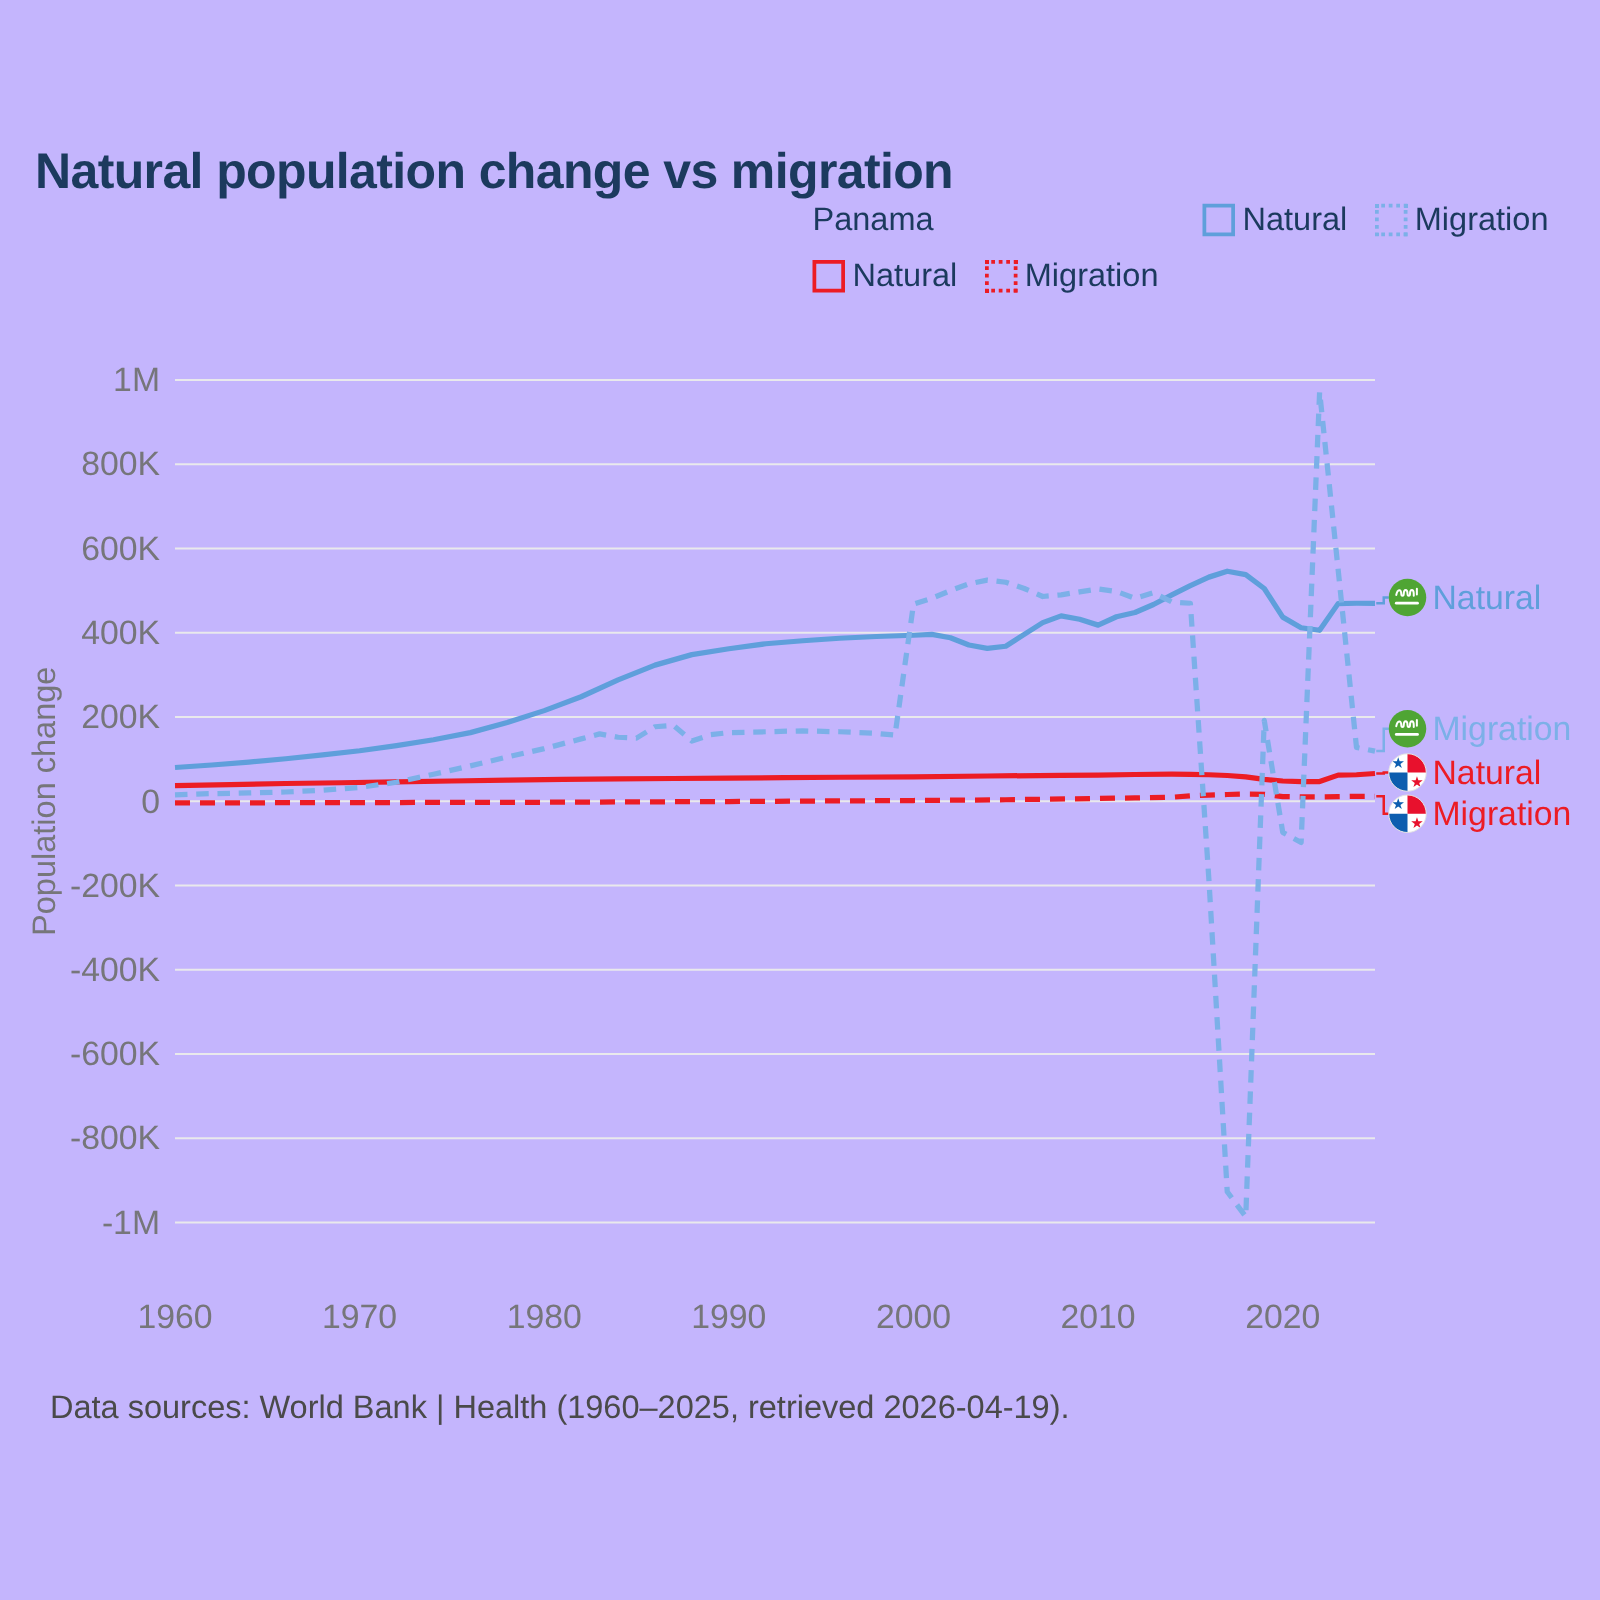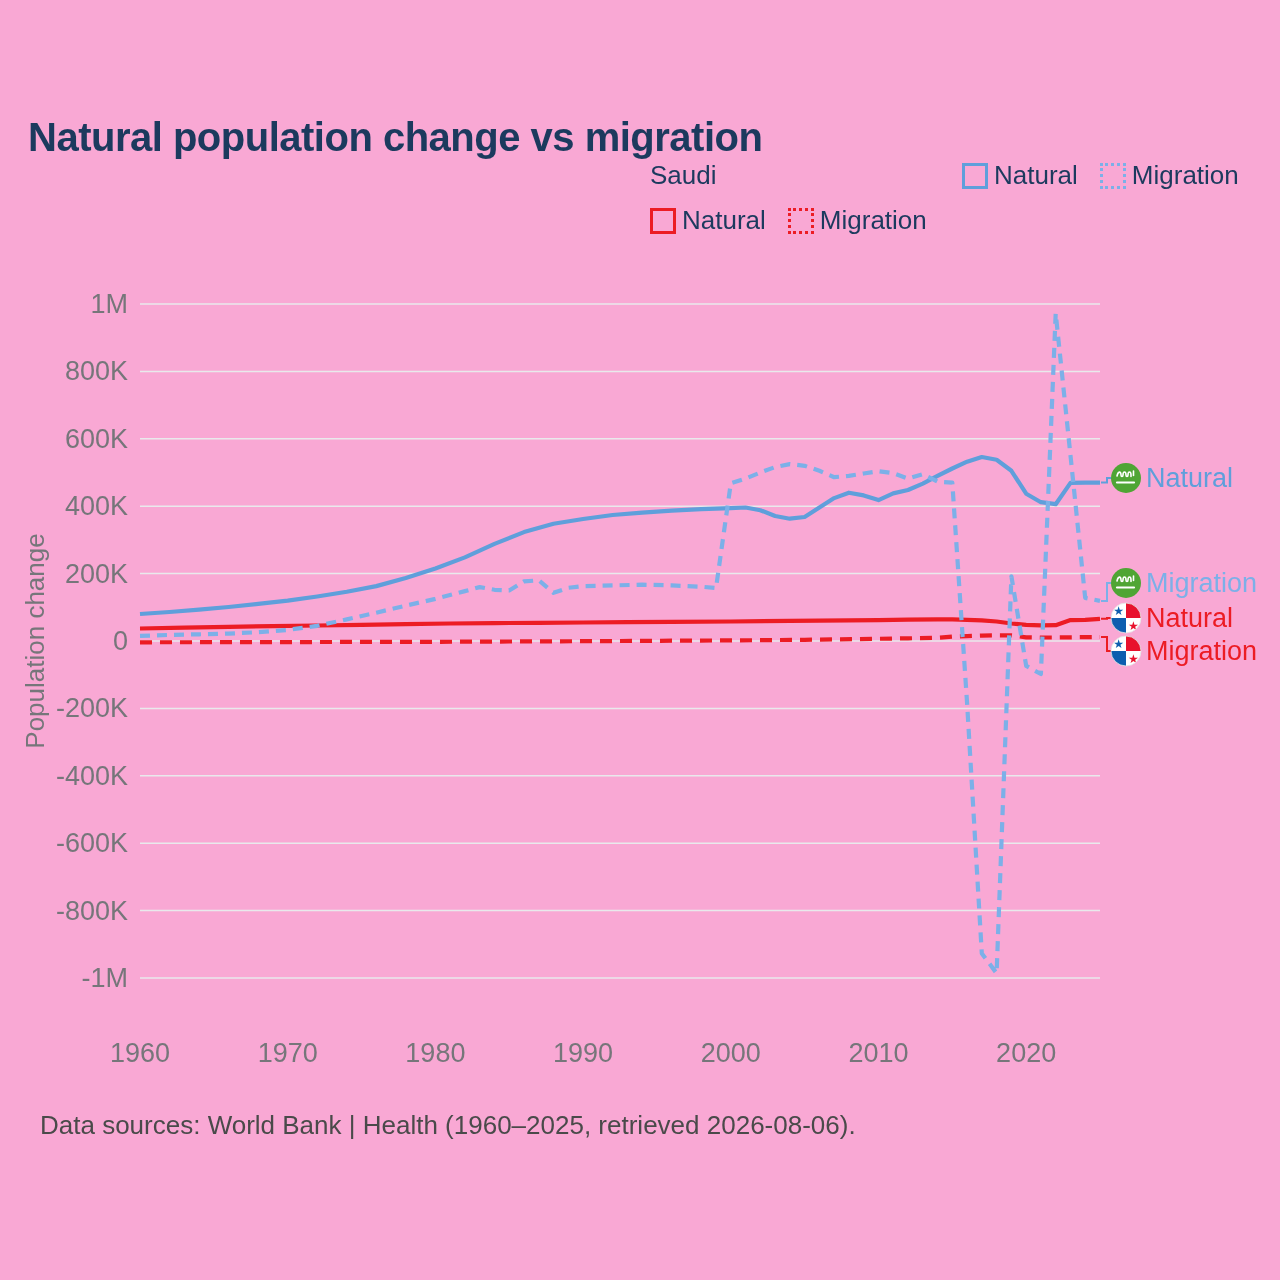--- a/index.html
+++ b/index.html
@@ -1,16 +1,16 @@
 <!DOCTYPE html>
 <html><head>
 <meta charset="utf-8">
 <style>
   html,body{margin:0;padding:0;background:#ffffff;}
-  .page{position:relative;width:1280px;height:1280px;background:#f9a8d4;
+  .page{position:relative;width:1280px;height:1280px;background:#c4b5fd;
         font-family:"Liberation Sans", sans-serif;overflow:hidden;}
   .title{position:absolute;left:28px;top:88px;font-size:40px;font-weight:700;
          color:#1c3a5e;letter-spacing:-0.5px;}
   .legend{position:absolute;top:160px;left:0;width:1280px;height:80px;}
   .legend-group{position:absolute;top:0;}
   .legend-group.g0{left:650px;}
   .legend-group.g1{left:962px;}
   .legend-country{font-size:26px;color:#1c3a5e;margin-bottom:14px;}
   .legend-items{display:flex;align-items:center;}
   .swatch{display:inline-block;width:20px;height:20px;border:3px solid #000;
@@ -24,21 +24,21 @@
 </style>
 </head>
 <body>
 
 <div class="page">
 
   <h1 class="title">Natural population change vs migration</h1>
 
   <div class="legend">
     <div class="legend-group g0">
-      <div class="legend-country">Saudi</div>
+      <div class="legend-country">Panama</div>
       <div class="legend-items">
         <span class="swatch" style="border-color: rgb(236, 28, 36); border-style: solid;"></span>
         <span class="legend-label">Natural</span>
         <span class="swatch dotted" style="border-color: rgb(236, 28, 36); border-style: dotted;"></span>
         <span class="legend-label">Migration</span>
       </div>
     </div>
     <div class="legend-group g1">
       <div class="legend-items">
         <span class="swatch" style="border-color: rgb(95, 159, 219); border-style: solid;"></span>
@@ -126,16 +126,16 @@
           <rect x="-15" y="0" width="15" height="15" fill="#0d5eaf"></rect>
           <text x="-7.5" y="-3.5" text-anchor="middle" font-size="12" fill="#0d5eaf">★</text>
           <text x="7.5" y="11.5" text-anchor="middle" font-size="12" fill="#e8112d">★</text>
         </g>
         <circle cx="0" cy="0" r="15" fill="none" stroke="#e3e3e3" stroke-width="0.8"></circle>
       </g>
       <text x="1146" y="627" font-size="27" fill="#ec1c24">Natural</text>
     </svg>
 
   <div class="footer">
-    <div>Data sources: World Bank | Health (1960–2025, retrieved 2026-08-06).</div>
+    <div>Data sources: World Bank | Health (1960–2025, retrieved 2026-04-19).</div>
   </div>
 
 </div>
 
 </body></html>

